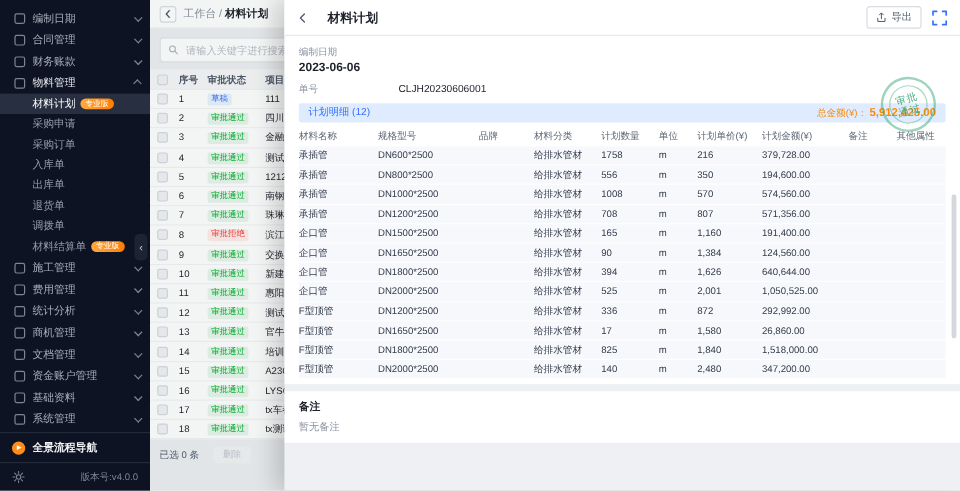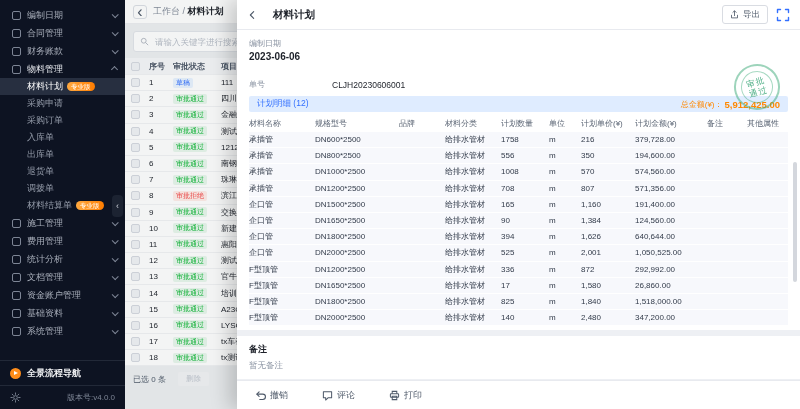--- a/index.html
+++ b/index.html
@@ -60,21 +60,21 @@
   .card1{padding:8px 12px 4px 12px;position:relative;}
   .f-label{font-size:8px;color:#8a93a2;}
   .info-row{display:flex;}
   .info-creator{width:271px;}
   .avatar{width:12px;height:12px;background:#5f6775;border-radius:2px;margin-top:3px;}
   .redact-pill{width:42px;height:11px;background:#cfe3fb;border-radius:6px;margin-top:3px;}
   .info-date .d-val{font-size:10px;font-weight:bold;color:#1d2129;margin-top:2px;}
   .stamp{position:absolute;right:20px;top:34px;width:46px;height:46px;border:2px solid rgba(60,170,120,.5);border-radius:50%;display:flex;align-items:center;justify-content:center;transform:rotate(-16deg);}
   .stamp-inner{width:32px;height:32px;border:1px solid rgba(60,170,120,.45);border-radius:50%;display:flex;align-items:center;justify-content:center;}
   .stamp-text{width:22px;font-size:8.5px;line-height:10px;color:rgba(45,160,110,.85);text-align:center;letter-spacing:1px;}
-  .doc-row{display:flex;align-items:flex-end;margin-top:17px;}
+  .doc-row{display:flex;align-items:flex-start;margin-top:7px;}
   .doc-row .f-label{width:83px;}
   .doc-val{font-size:8.5px;color:#1d2129;}
   .banner{margin-top:6px;height:16px;background:#dfecff;border-radius:2px;display:flex;align-items:center;padding:0 8px;}
   .banner-left{font-size:8.5px;color:#3370ff;}
   .banner-right{margin-left:auto;display:flex;align-items:flex-start;gap:2px;}
   .banner-total-label{font-size:8px;color:#ff8800;}
   .banner-total{font-size:9.5px;font-weight:bold;color:#ff8800;}
   .dgrid{display:grid;grid-template-columns:66px 84px 46px 56px 48px 32px 54px 72px 40px 1fr;align-items:center;}
   .dhead{height:17px;font-size:8px;color:#5c6675;margin-top:3px;}
   .dhead span{white-space:nowrap;overflow:hidden;}
@@ -289,20 +289,25 @@
           <span class="side-label">费用管理</span>
           <span class="chev"></span>
         </div>
         <div class="side-item">
           <span class="side-ic"></span>
           <span class="side-label">统计分析</span>
           <span class="chev"></span>
         </div>
         <div class="side-item">
           <span class="side-ic"></span>
+          <span class="side-label">商机管理</span>
+          <span class="chev"></span>
+        </div>
+        <div class="side-item">
+          <span class="side-ic"></span>
           <span class="side-label">文档管理</span>
           <span class="chev"></span>
         </div>
         <div class="side-item">
           <span class="side-ic"></span>
           <span class="side-label">资金账户管理</span>
           <span class="chev"></span>
         </div>
         <div class="side-item">
           <span class="side-ic"></span>
@@ -531,38 +536,15 @@
               <span></span>
             </div>
           </div>
       </div>
       <div class="card card2">
         <div class="remark-label">备注</div>
         <div class="remark-val">暂无备注</div>
       </div>
       <div class="scrollbar"></div>
     </div>
-    <div class="d-foot" id="drawer-actions">
-        <div class="action">
-          <svg width="11" height="11" viewBox="0 0 12 12">
-            <path d="M4.5 2 2 4.5 4.5 7" fill="none" stroke="currentColor" stroke-width="1.2" stroke-linecap="round" stroke-linejoin="round"></path>
-            <path d="M2.3 4.5h6.2a2.9 2.9 0 0 1 0 5.8H5.2" fill="none" stroke="currentColor" stroke-width="1.2" stroke-linecap="round"></path>
-          </svg>
-          <span>撤销</span>
-        </div>
-        <div class="action">
-          <svg width="11" height="11" viewBox="0 0 12 12">
-            <path d="M1.5 2h9v6.5H6.5L4 11V8.5H1.5z" fill="none" stroke="currentColor" stroke-width="1.1" stroke-linejoin="round"></path>
-          </svg>
-          <span>评论</span>
-        </div>
-        <div class="action">
-          <svg width="11" height="11" viewBox="0 0 12 12">
-            <path d="M3.5 4V1.5h5V4" fill="none" stroke="currentColor" stroke-width="1.1"></path>
-            <rect x="1.5" y="4" width="9" height="4" rx="0.8" fill="none" stroke="currentColor" stroke-width="1.1"></rect>
-            <path d="M3.5 6.8h5v3.7h-5z" fill="none" stroke="currentColor" stroke-width="1.1"></path>
-          </svg>
-          <span>打印</span>
-        </div>
-      </div>
   </section>
 
 </div>
 
 </body></html>

